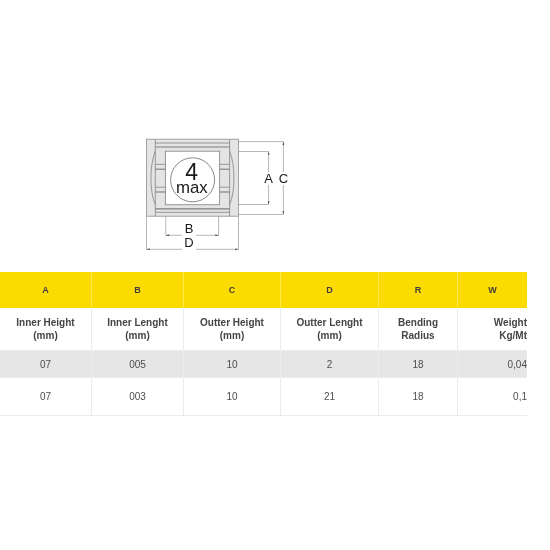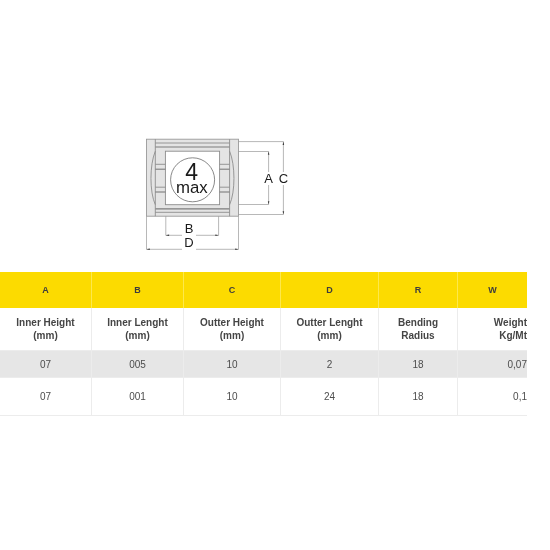--- a/index.html
+++ b/index.html
@@ -109,26 +109,26 @@
             <td>Weight<br>Kg/Mt</td>
           </tr>
       </thead>
       <tbody>
           <tr class="r1">
             <td>07</td>
             <td>005</td>
             <td>10</td>
             <td>2</td>
             <td>18</td>
-            <td>0,07</td>
+            <td>0,04</td>
           </tr>
           <tr class="r2">
             <td>07</td>
-            <td>001</td>
+            <td>003</td>
             <td>10</td>
-            <td>24</td>
+            <td>21</td>
             <td>18</td>
             <td>0,1</td>
           </tr>
         </tbody>
     </table>
   </div>
 </div>
 
 </body></html>

